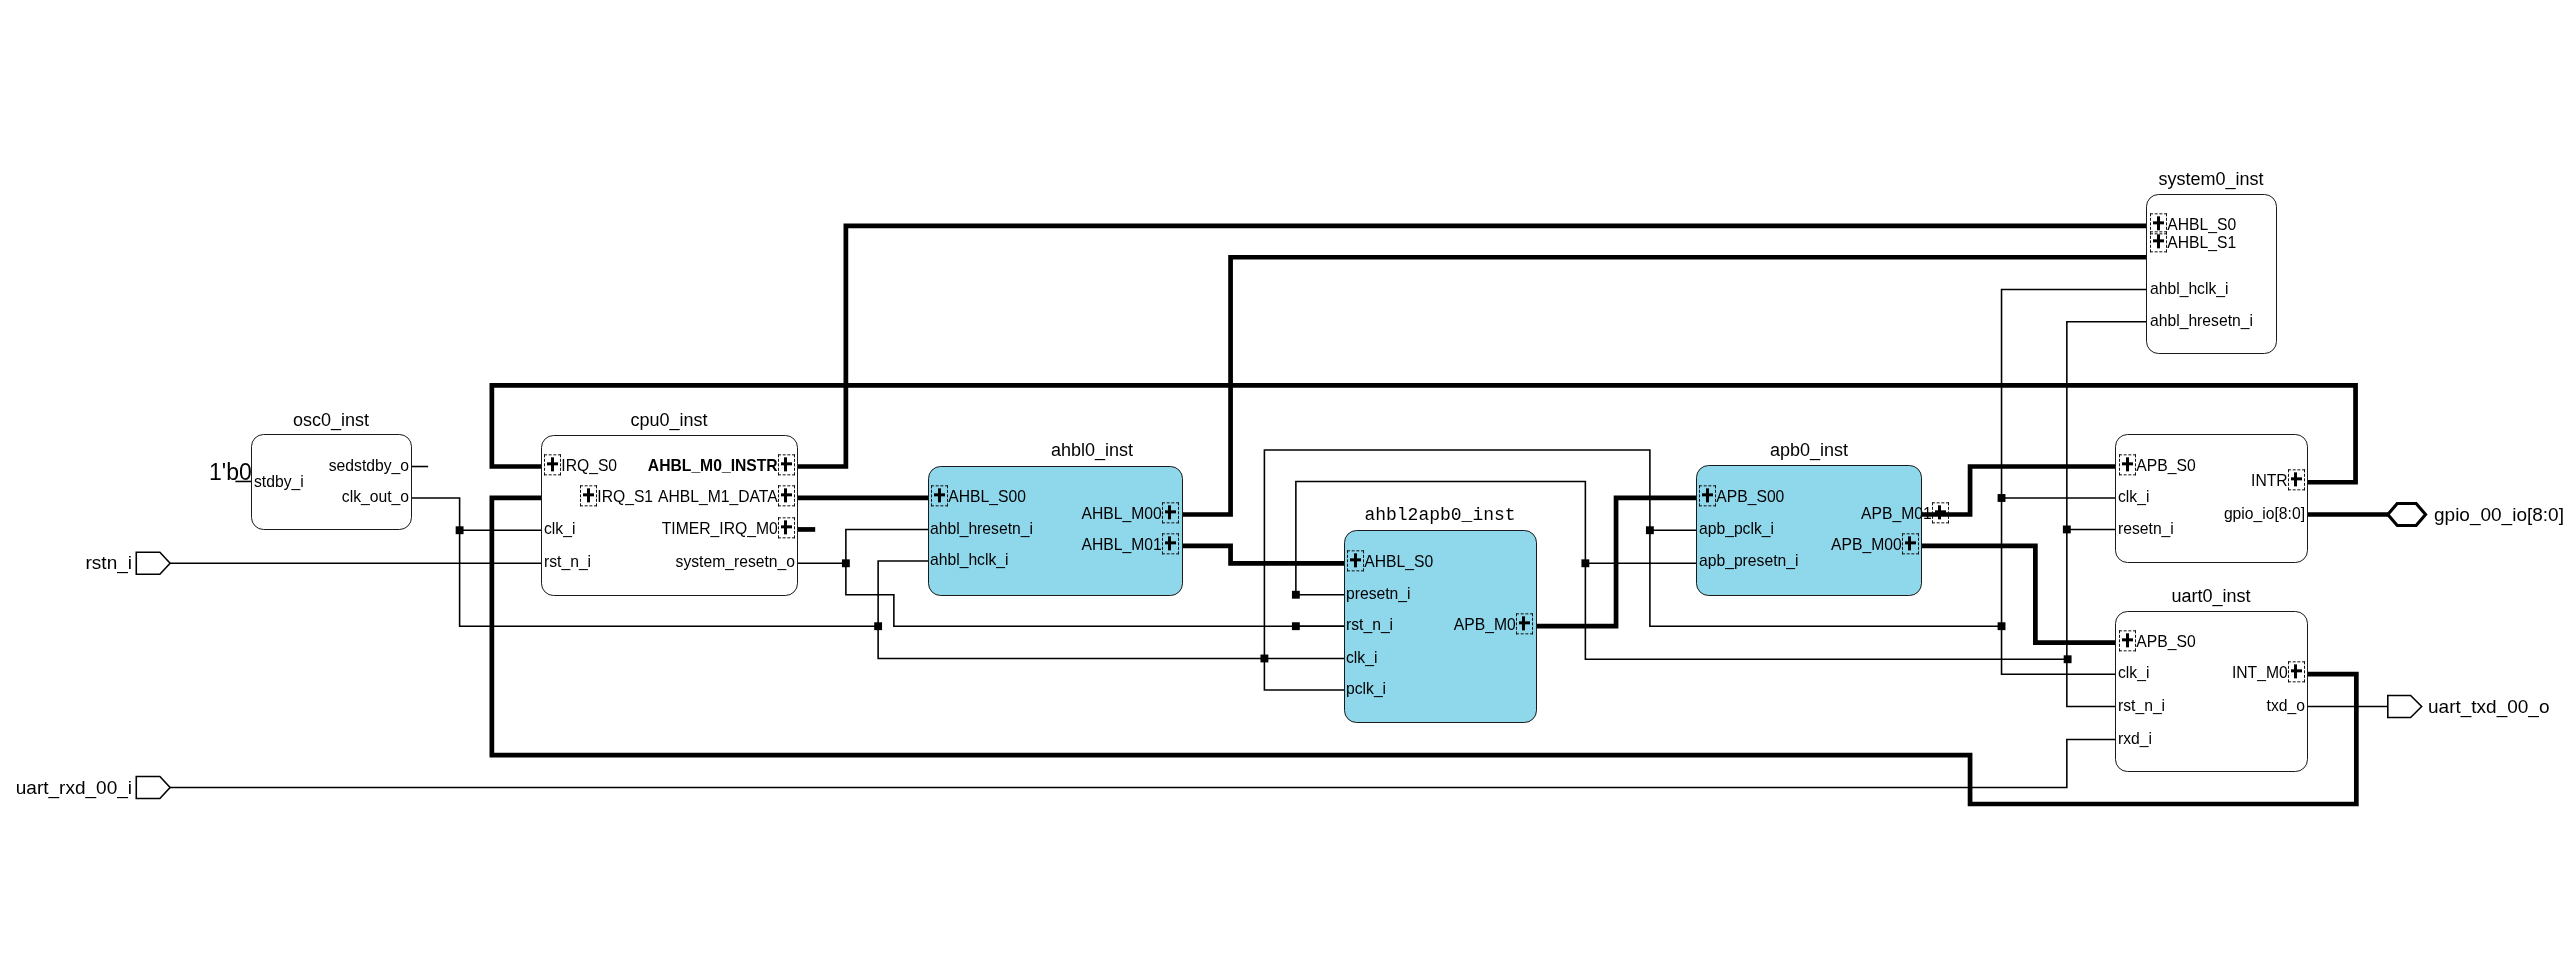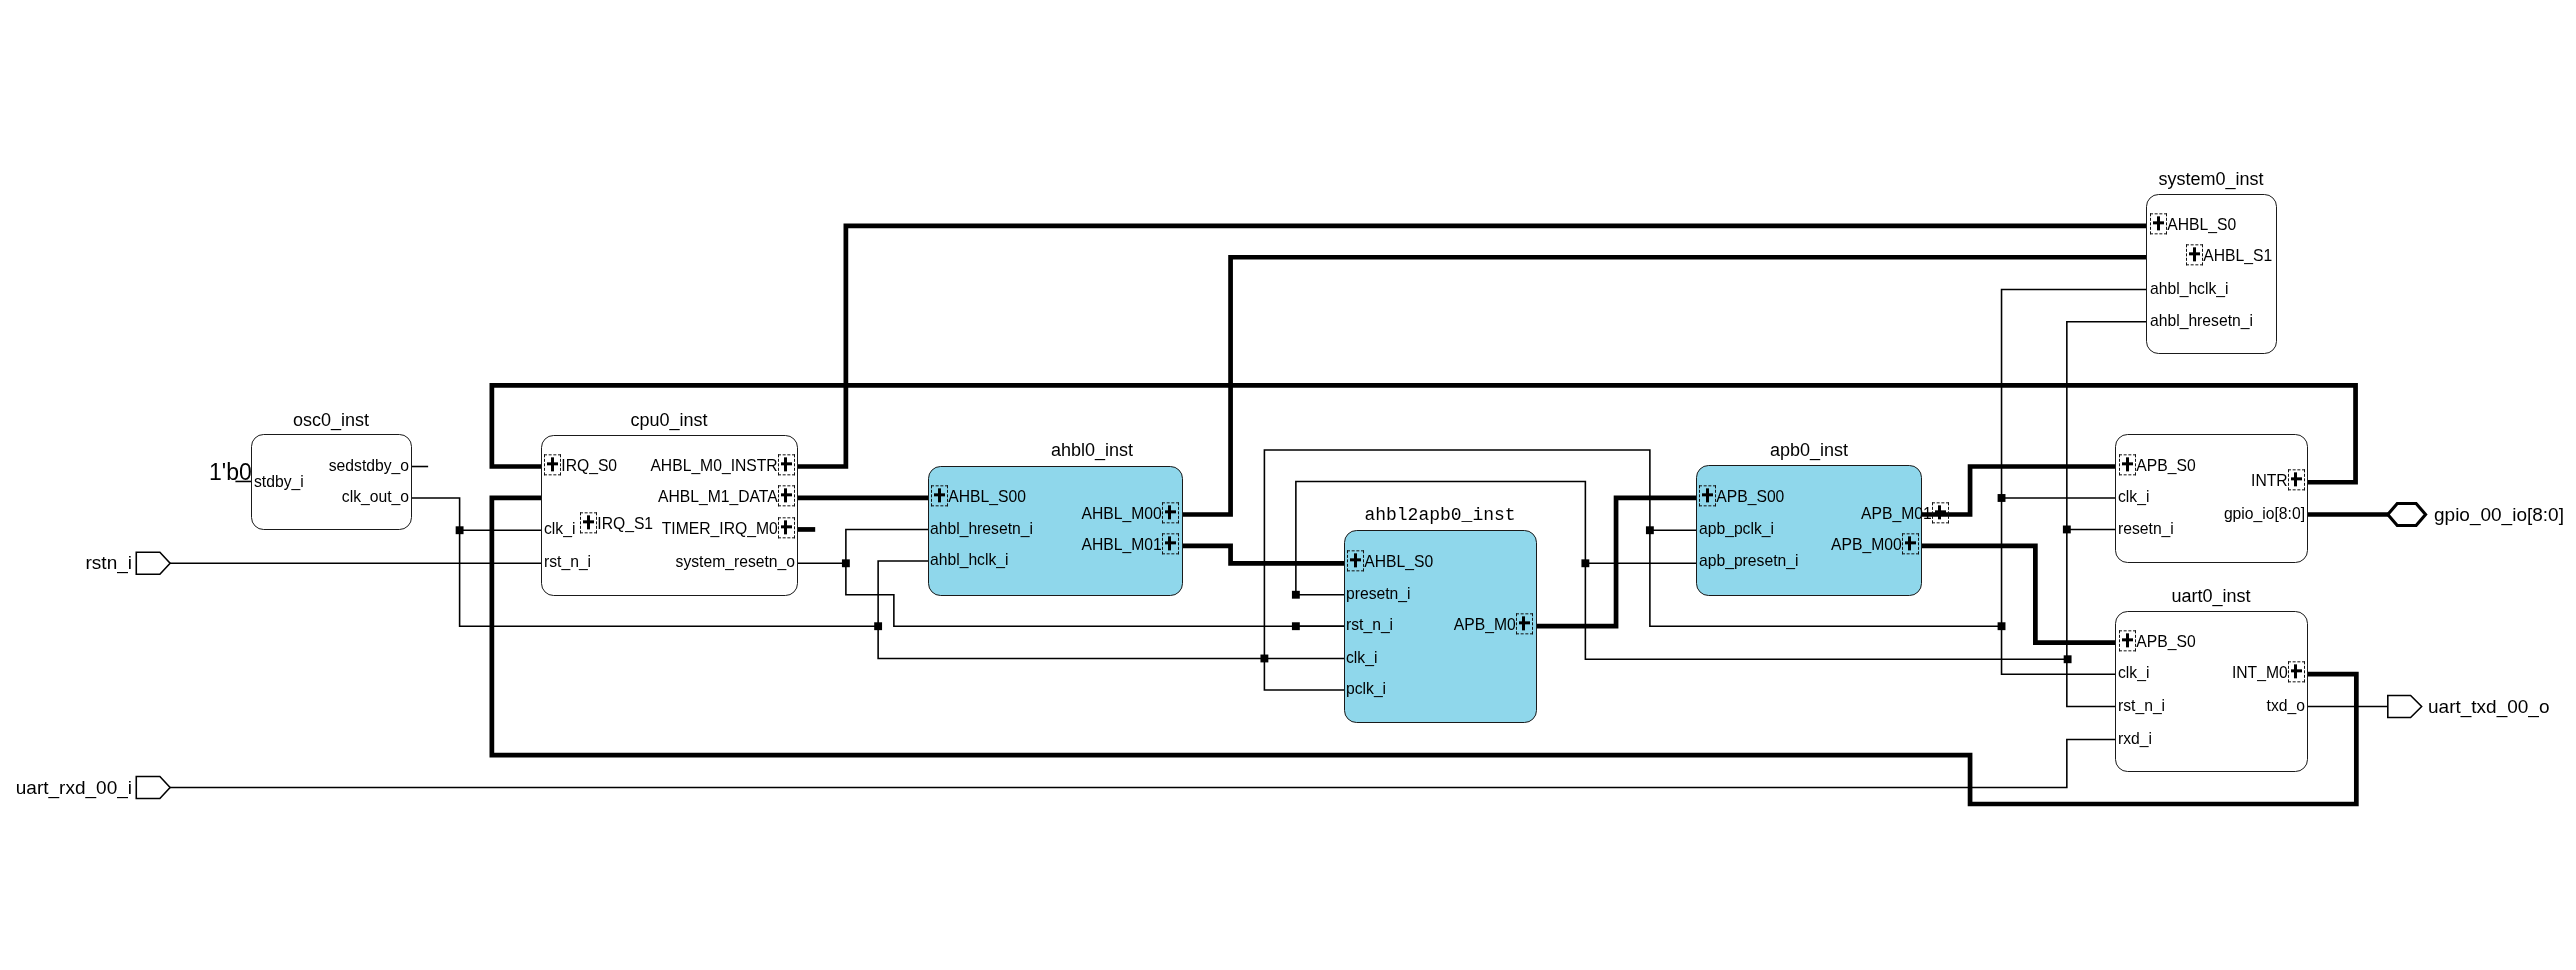--- a/index.html
+++ b/index.html
@@ -87,24 +87,24 @@
 
 <div class="title" style="left:331px;top:411px;">osc0_inst</div>
 <div class="blk" style="left:251px;top:434px;width:161px;height:96px;"></div>
 <div class="port" style="left:254px;top:483px;">stdby_i</div>
 <div class="port r" style="right:2167px;top:467px;">sedstdby_o</div>
 <div class="port r" style="right:2167px;top:498px;">clk_out_o</div>
 
 <div class="title" style="left:669px;top:411px;">cpu0_inst</div>
 <div class="blk" style="left:541px;top:435px;width:257px;height:161px;"></div>
 <div class="port" style="left:544px;top:467px;text-align:right;"><span class="bus"></span><span class="plabel">IRQ_S0</span></div>
-<div class="port" style="left:544px;top:525px;padding-left:36px;"><span class="bus"></span><span class="plabel">IRQ_S1</span></div>
+<div class="port" style="left:544px;top:498px;padding-left:36px;"><span class="bus"></span><span class="plabel">IRQ_S1</span></div>
 <div class="port" style="left:544px;top:530px;">clk_i</div>
 <div class="port" style="left:544px;top:563px;">rst_n_i</div>
-<div class="port r" style="right:1781px;top:467px;"><span class="plabel">AHBL_M0_INSTR</span><span class="bus"></span></div>
+<div class="port r" style="right:1781px;top:467px;font-weight:bold;"><span class="plabel">AHBL_M0_INSTR</span><span class="bus"></span></div>
 <div class="port r" style="right:1781px;top:498px;"><span class="plabel">AHBL_M1_DATA</span><span class="bus"></span></div>
 <div class="port r" style="right:1781px;top:530px;"><span class="plabel">TIMER_IRQ_M0</span><span class="bus"></span></div>
 <div class="port r" style="right:1781px;top:563px;">system_resetn_o</div>
 
 <div class="title" style="left:1054px;top:441px;margin-left:38px;">ahbl0_inst</div>
 <div class="blk hl" style="left: 928px; top: 466px; width: 255px; height: 130px; background: rgb(143, 215, 235);"></div>
 <div class="port" style="left:931px;top:498px;"><span class="bus"></span><span class="plabel">AHBL_S00</span></div>
 <div class="port" style="left:930px;top:530px;">ahbl_hresetn_i</div>
 <div class="port" style="left:930px;top:561px;">ahbl_hclk_i</div>
 <div class="port r" style="right:1397px;top:515px;"><span class="plabel">AHBL_M00</span><span class="bus"></span></div>
@@ -123,21 +123,21 @@
 <div class="blk hl" style="left: 1696px; top: 465px; width: 226px; height: 131px; background: rgb(143, 215, 235);"></div>
 <div class="port" style="left:1699px;top:498px;"><span class="bus"></span><span class="plabel">APB_S00</span></div>
 <div class="port" style="left:1699px;top:530px;">apb_pclk_i</div>
 <div class="port" style="left:1699px;top:562px;">apb_presetn_i</div>
 <div class="port r" style="right:627px;top:515px;text-align:center;"><span class="plabel">APB_M01</span><span class="bus"></span></div>
 <div class="port r" style="right:657px;top:546px;text-align:center;"><span class="plabel">APB_M00</span><span class="bus"></span></div>
 
 <div class="title" style="left:2211px;top:170px;">system0_inst</div>
 <div class="blk" style="left:2146px;top:194px;width:131px;height:160px;"></div>
 <div class="port" style="left:2150px;top:226px;"><span class="bus"></span><span class="plabel">AHBL_S0</span></div>
-<div class="port" style="left:2150px;top:257px;margin-left:36px;"><span class="bus"></span><span class="plabel">AHBL_S1</span></div>
+<div class="port" style="left:2150px;top:244px;"><span class="bus"></span><span class="plabel">AHBL_S1</span></div>
 <div class="port" style="left:2150px;top:290px;">ahbl_hclk_i</div>
 <div class="port" style="left:2150px;top:322px;">ahbl_hresetn_i</div>
 
 <div class="title" style="left:2211px;top:407px;margin-top:42px;">gpio0_inst</div>
 <div class="blk" style="left:2115px;top:434px;width:193px;height:129px;"></div>
 <div class="port" style="left:2119px;top:467px;"><span class="bus"></span><span class="plabel">APB_S0</span></div>
 <div class="port" style="left:2118px;top:498px;">clk_i</div>
 <div class="port" style="left:2118px;top:530px;">resetn_i</div>
 <div class="port r" style="right:271px;top:482px;"><span class="plabel">INTR</span><span class="bus"></span></div>
 <div class="port r" style="right:271px;top:515px;">gpio_io[8:0]</div>

